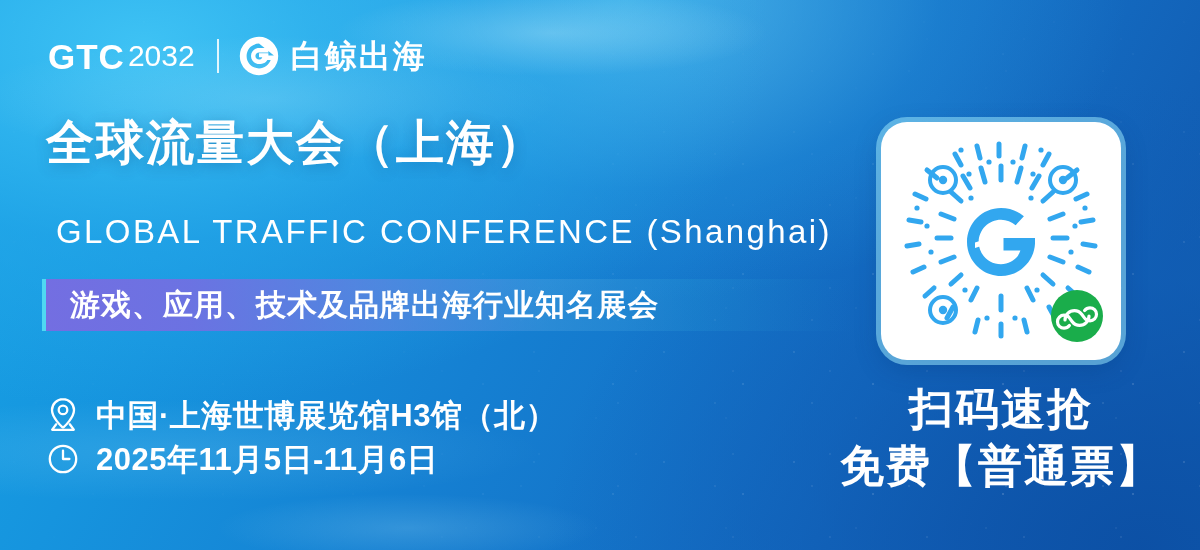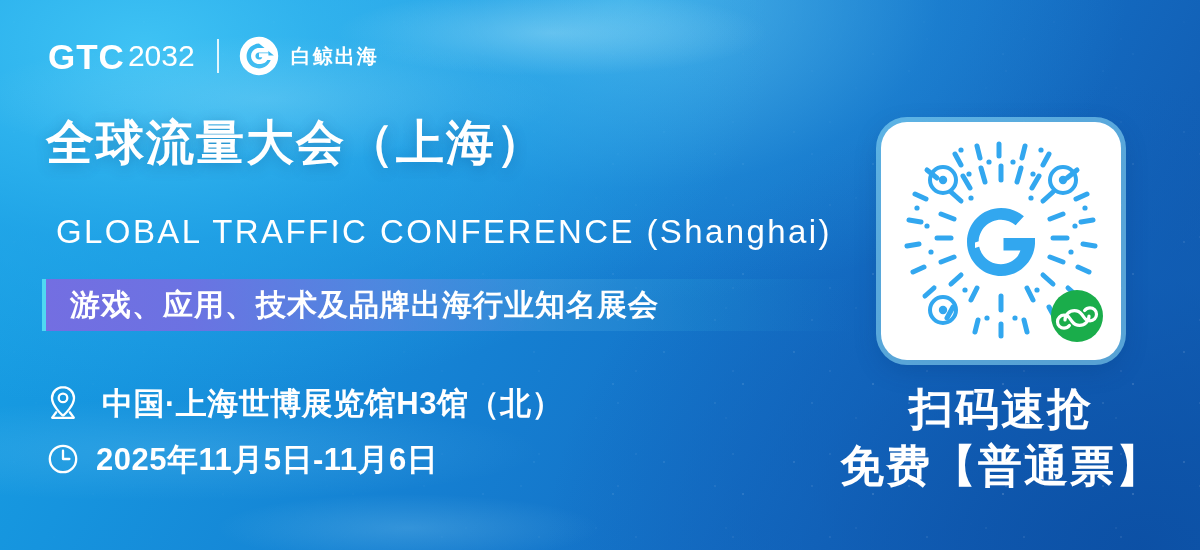--- a/index.html
+++ b/index.html
@@ -99,21 +99,21 @@
     display: flex;
     align-items: center;
   }
   .brand-mark {
     width: 40px;
     height: 40px;
     margin-right: 12px;
     flex: none;
   }
   .brand-name {
-    font-size: 20px;
+    font-size: 32px;
     font-weight: 700;
     color: #ffffff;
     letter-spacing: 2px;
     line-height: 1;
     font-family: "Liberation Sans", "DejaVu Sans", sans-serif;
   }
 
   
   .title-cn {
     position: absolute;
@@ -186,21 +186,21 @@
 
   
   .info-row {
     position: absolute;
     left: 46px;
     display: flex;
     align-items: center;
     color: #ffffff;
     white-space: nowrap;
   }
-  .info-row.venue { top: 384px; gap: 6px; }
+  .info-row.venue { top: 396px; }
   .info-row.date  { top: 440px; }
   .info-icon {
     width: 34px;
     height: 38px;
     margin-right: 16px;
     flex: none;
     display: block;
   }
   .info-text {
     font-size: 31px;

